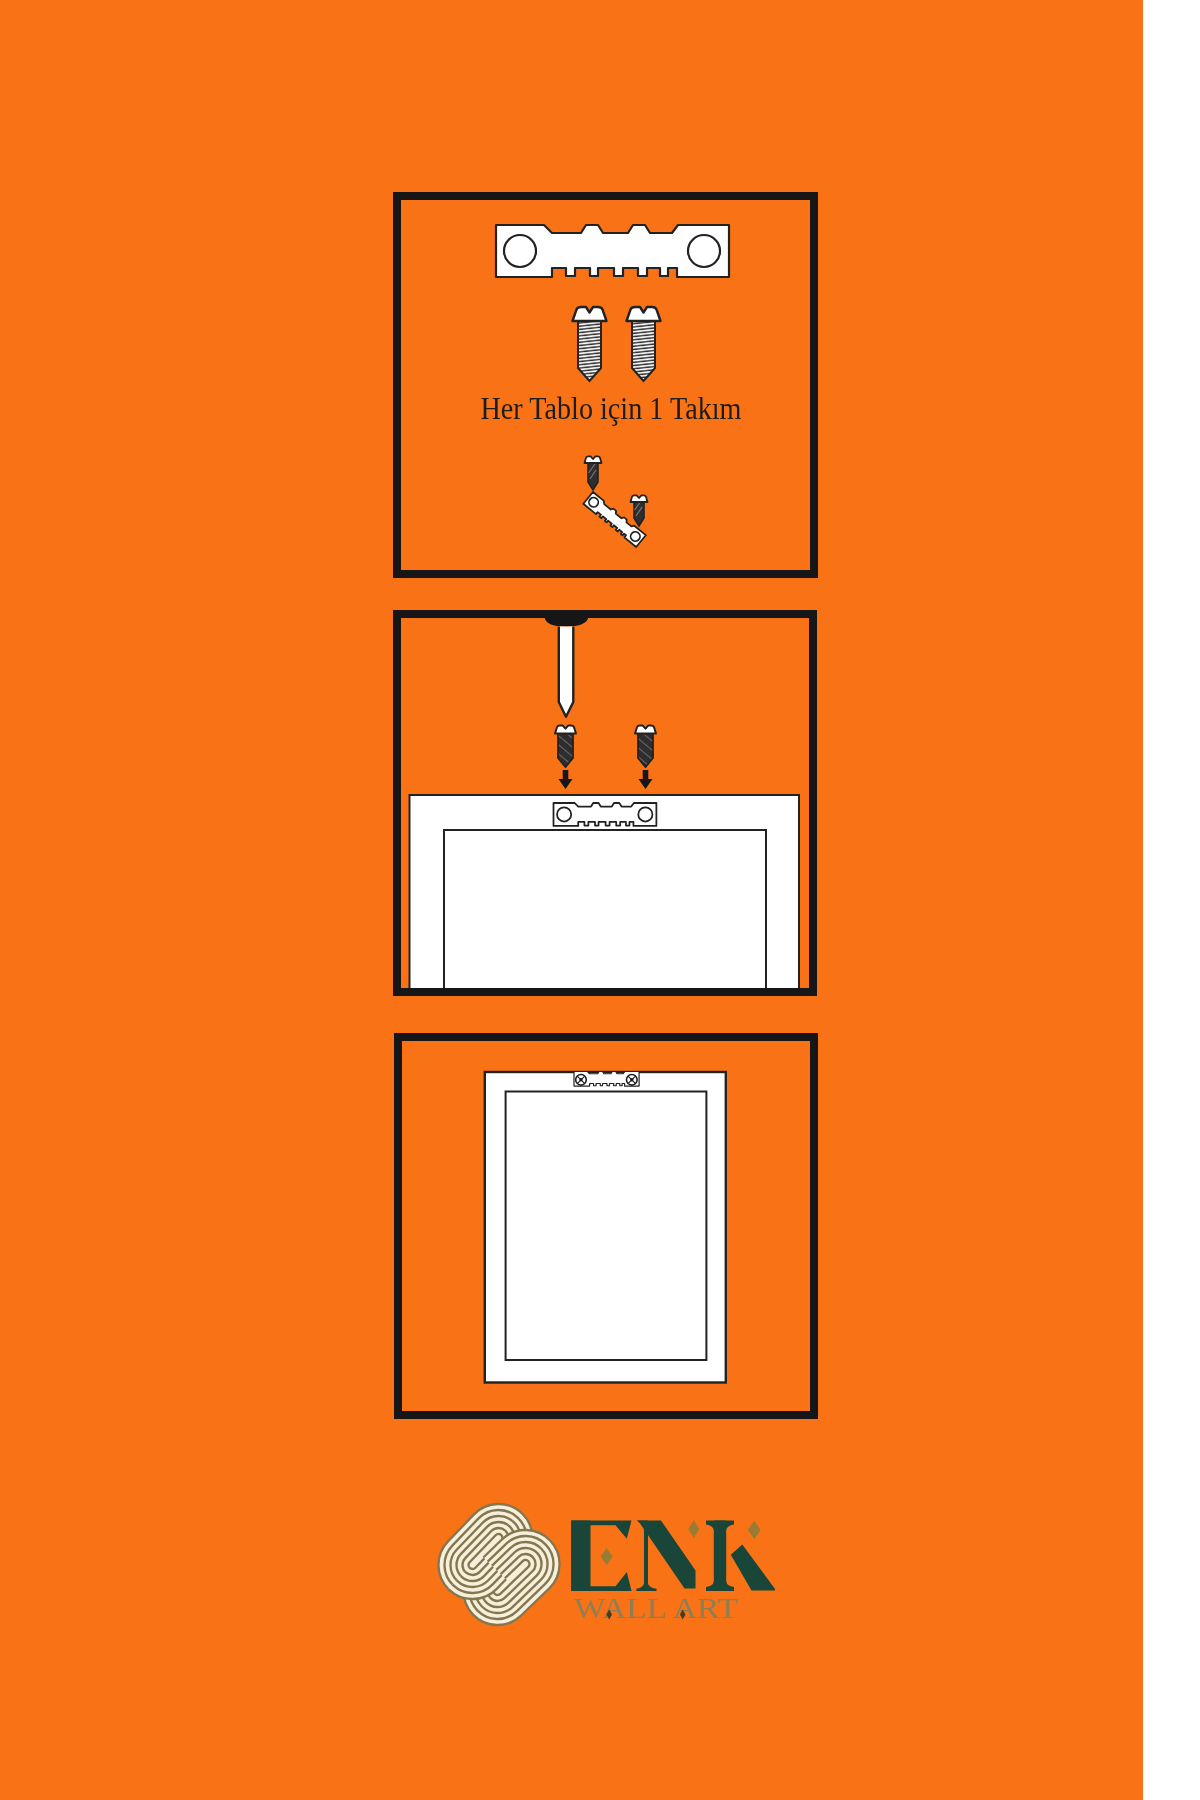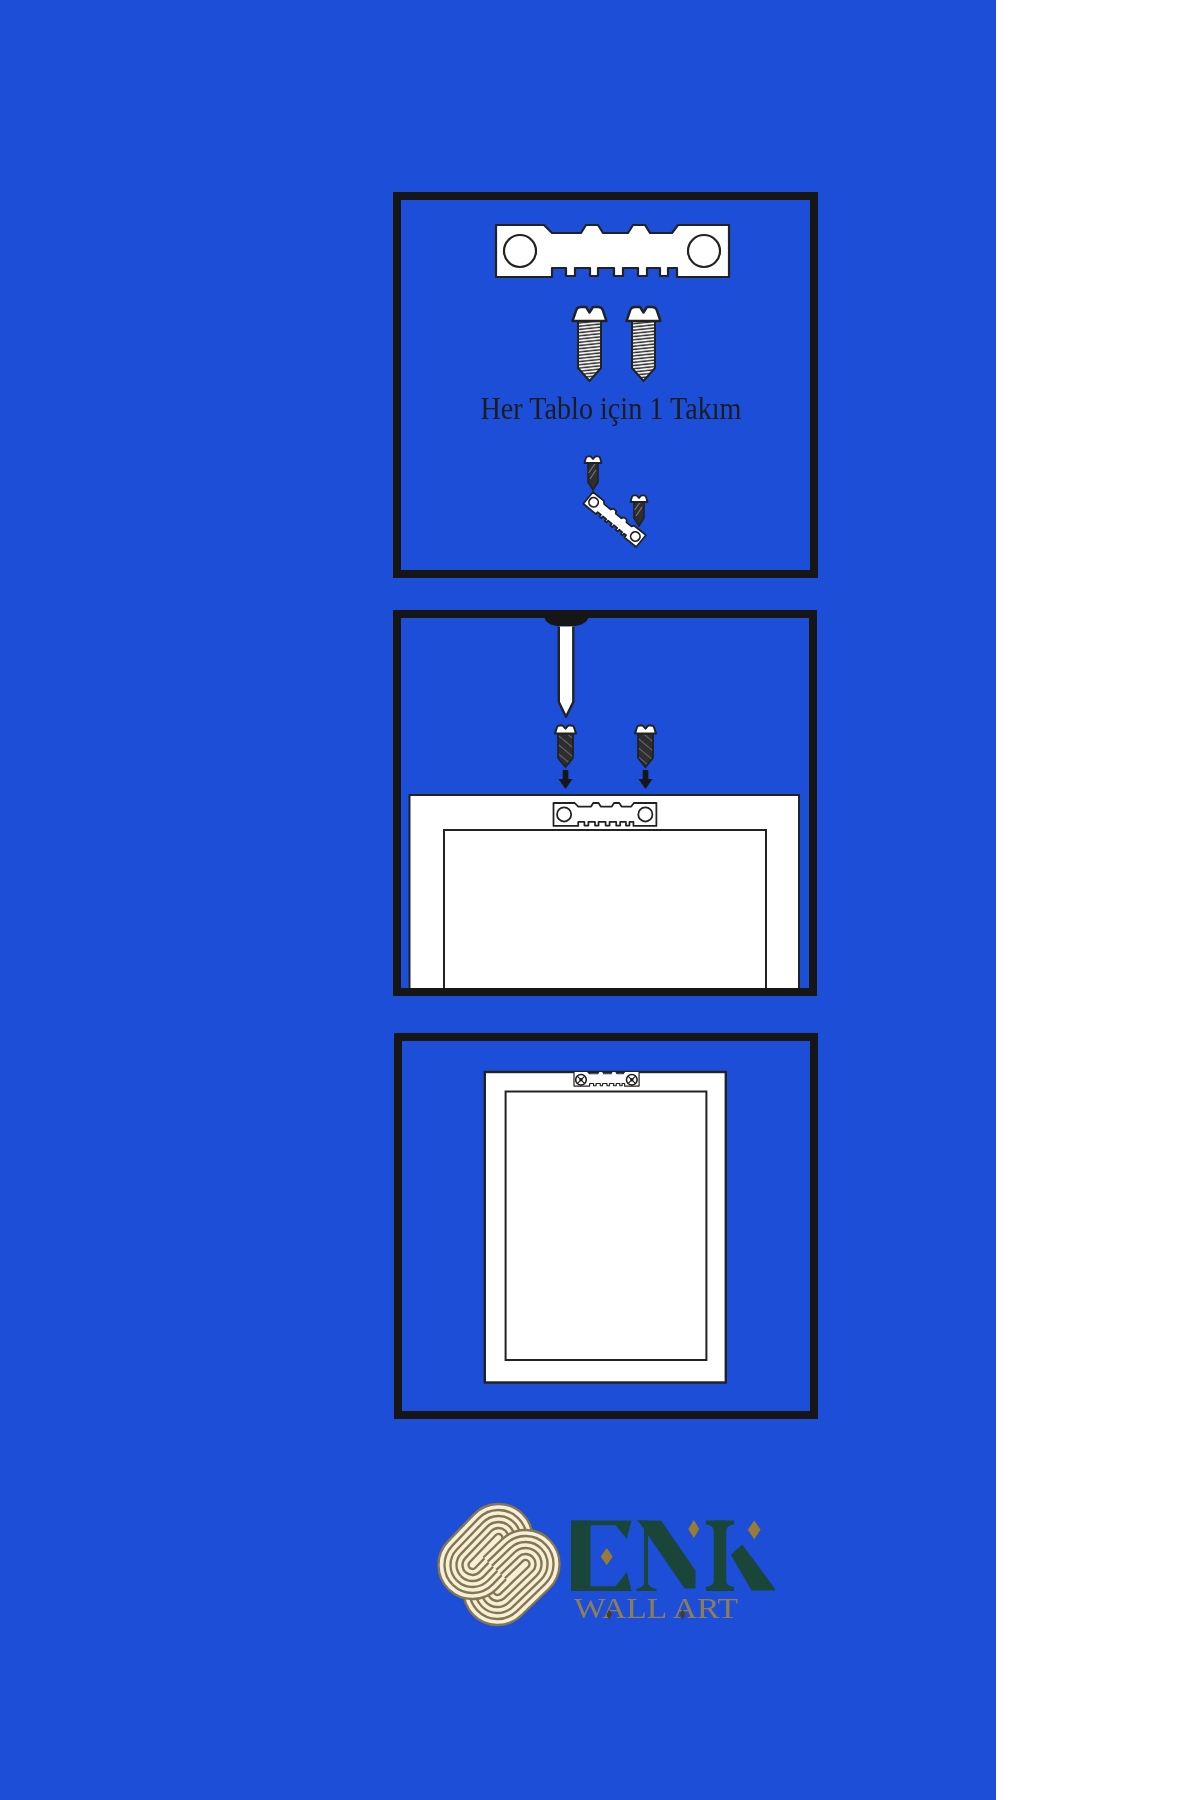--- a/index.html
+++ b/index.html
@@ -1,17 +1,17 @@
 <!DOCTYPE html>
 <html><head>
 <meta charset="utf-8">
 <style>
   html,body{margin:0;padding:0;background:#ffffff;}
-  .page{position:relative;width:964px;height:1800px;background:#1d4ed8;overflow:hidden;
-        font-family:"Liberation Sans", sans-serif;padding-left:32px;}
+  .page{position:relative;width:1143px;height:1800px;background:#f97316;overflow:hidden;
+        font-family:"Liberation Sans", sans-serif;}
   svg{position:absolute;left:0;top:0;}
 </style>
 </head>
 <body>
 <div class="page">
 <svg width="1200" height="1800" viewBox="0 0 1200 1800">
   <defs>
     <pattern id="thread" width="6" height="3.2" patternUnits="userSpaceOnUse" patternTransform="rotate(-6)">
       <rect width="6" height="3.2" fill="#ffffff"></rect>
       <line x1="0" y1="1" x2="6" y2="1" stroke="#2d2d2d" stroke-width="1.5"></line>

